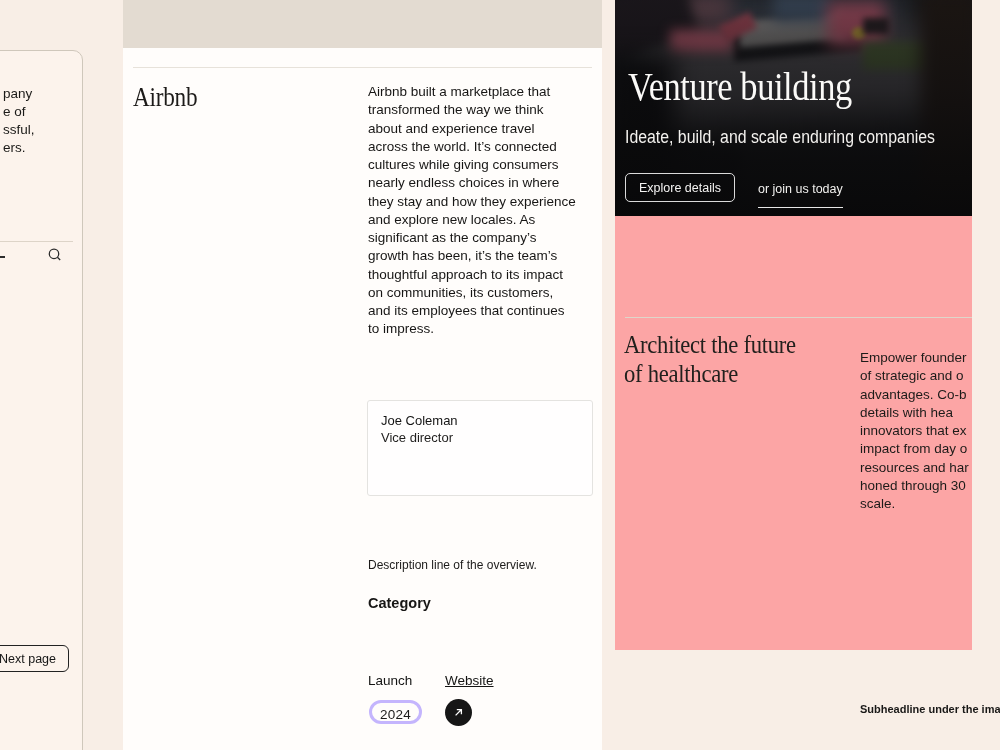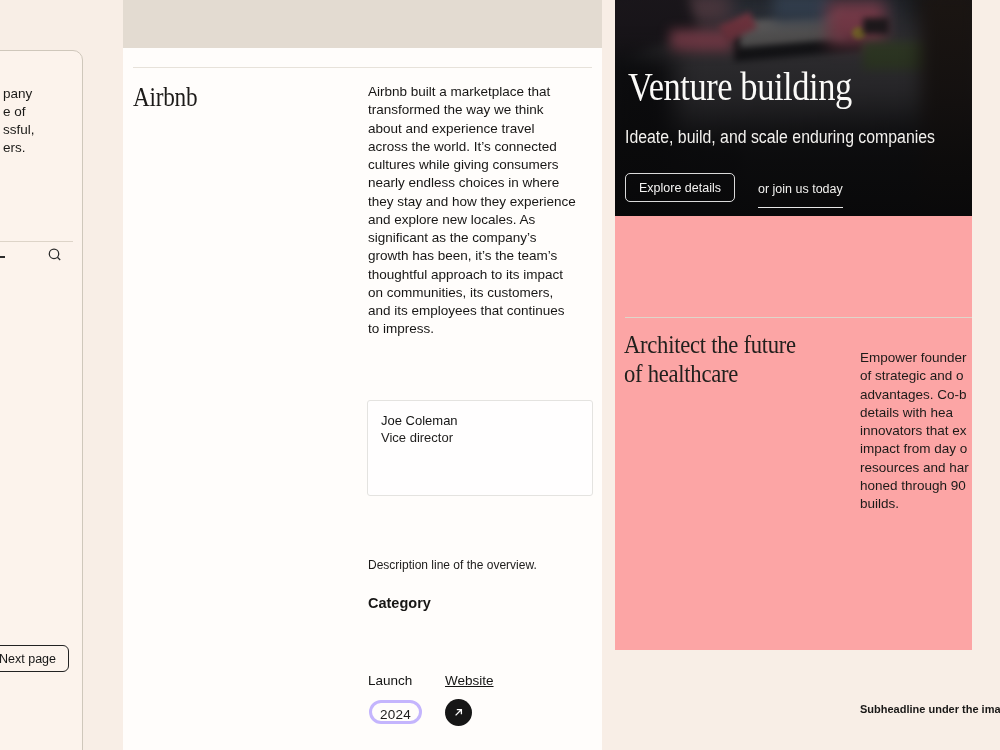--- a/index.html
+++ b/index.html
@@ -204,18 +204,18 @@
   </h2>
 
   <div class="abs section-body">
     <div class="nowrap">Empower founder</div>
     <div class="nowrap">of strategic and o</div>
     <div class="nowrap">advantages. Co-b</div>
     <div class="nowrap">details with hea</div>
     <div class="nowrap">innovators that ex</div>
     <div class="nowrap">impact from day o</div>
     <div class="nowrap">resources and har</div>
-    <div class="nowrap">honed through 90</div>
-    <div class="nowrap">builds.</div>
+    <div class="nowrap">honed through 30</div>
+    <div class="nowrap">scale.</div>
   </div>
 
   <div class="abs sub-caption nowrap">Subheadline under the ima</div>
 </div>
 
 </body></html>

